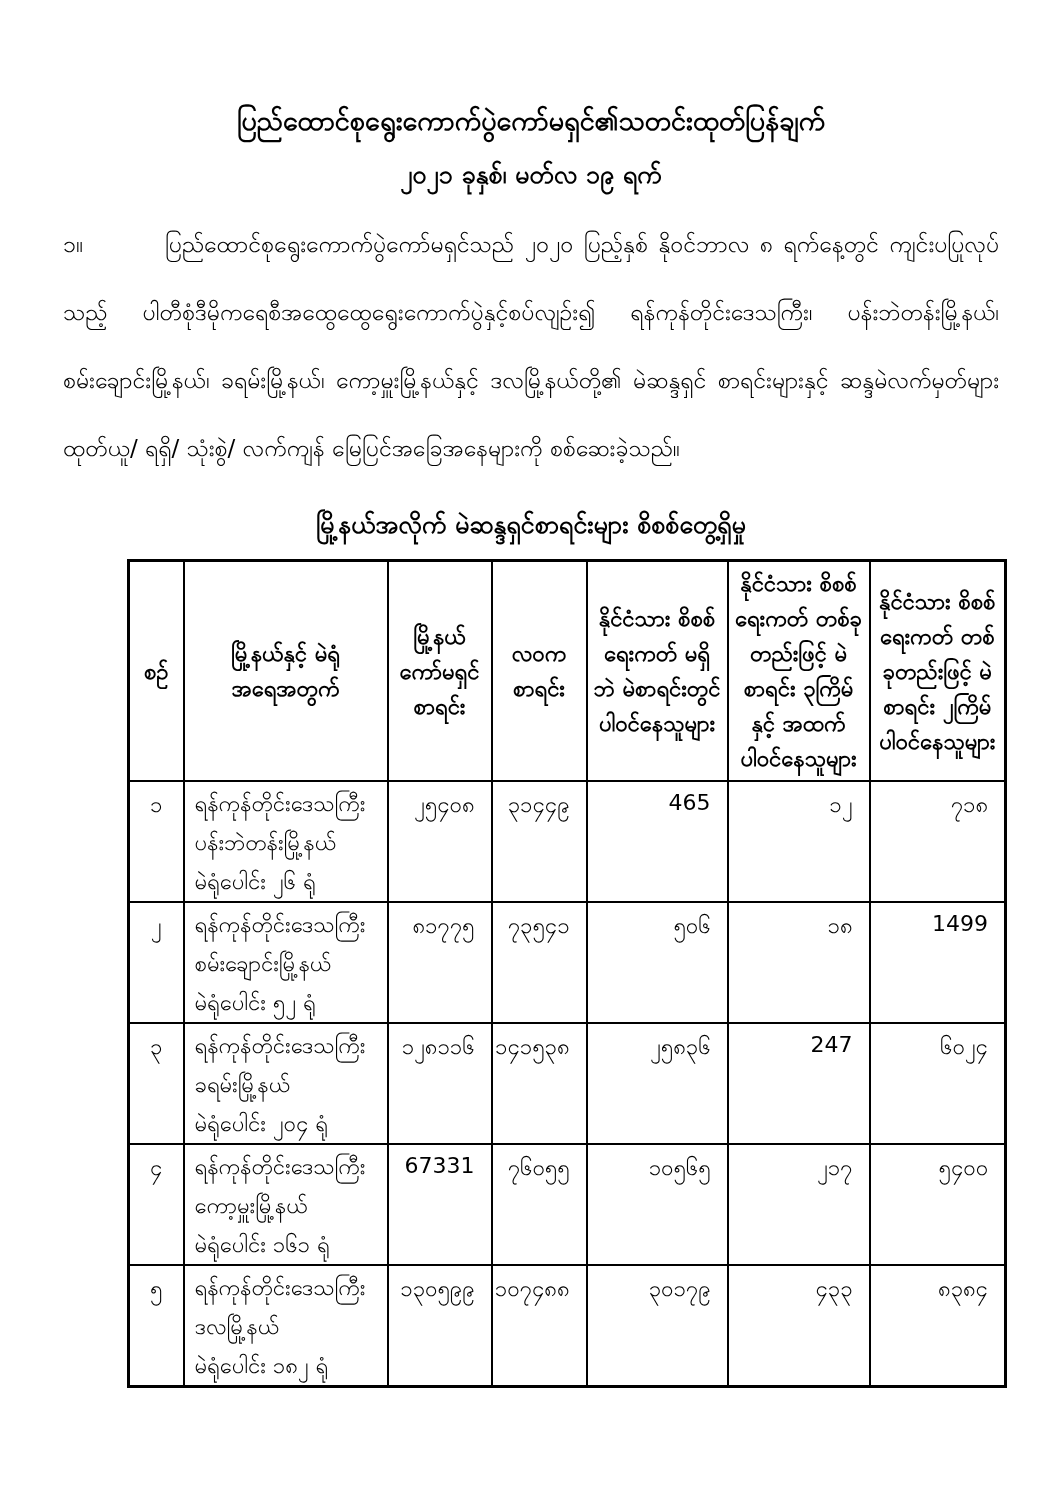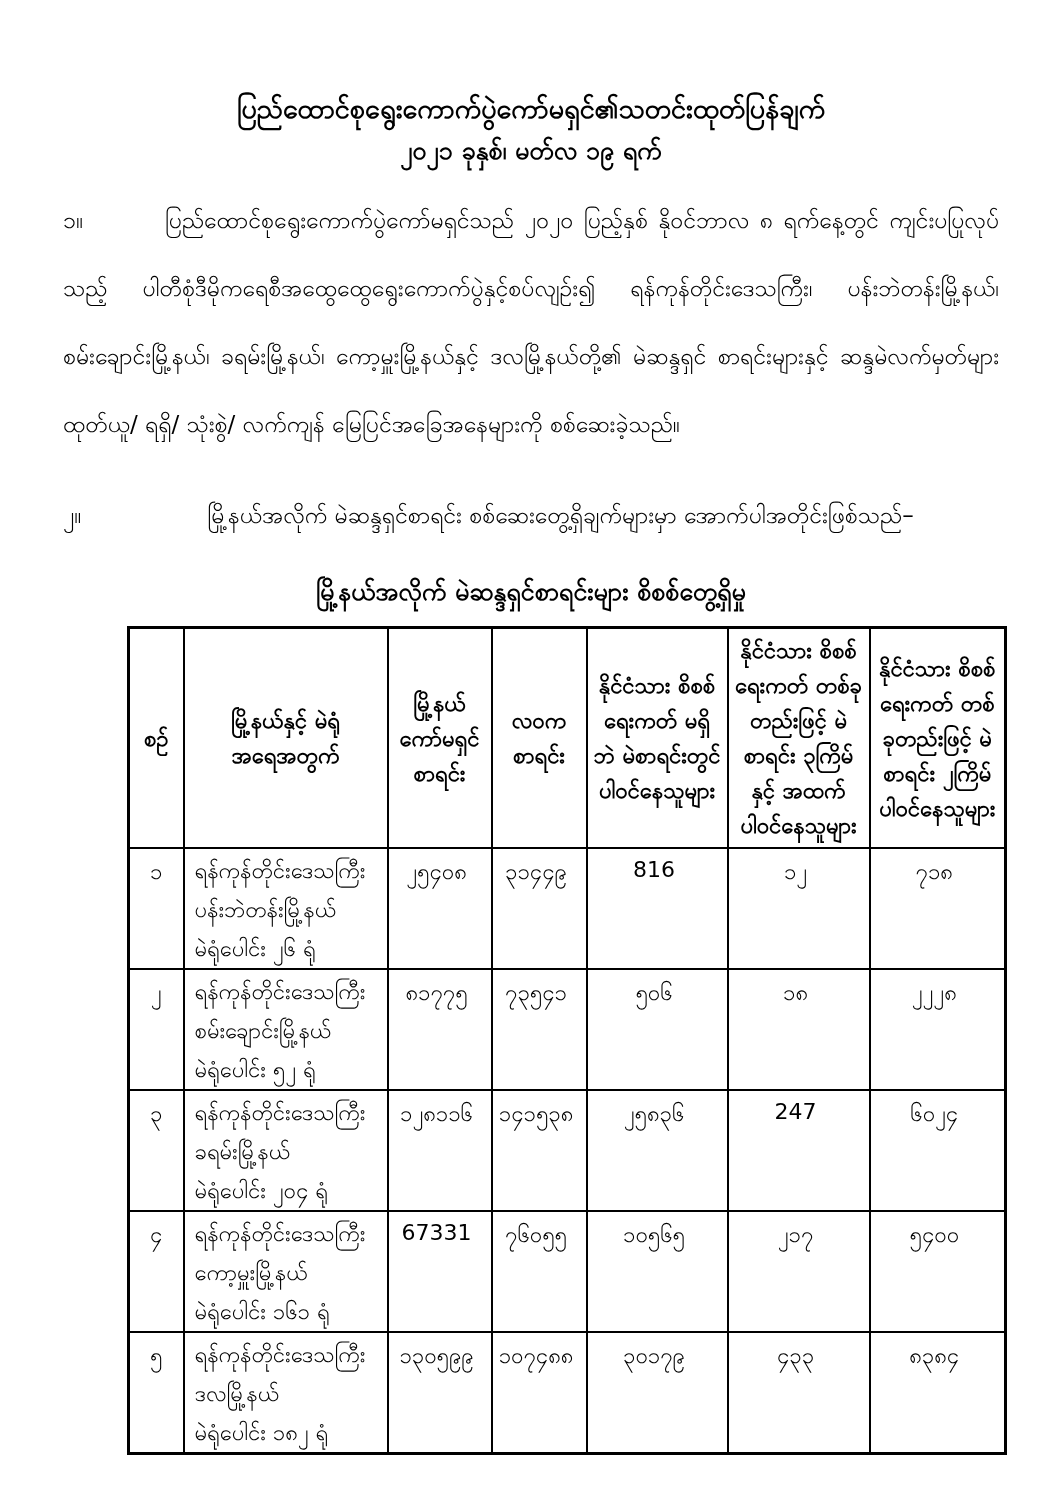--- a/index.html
+++ b/index.html
@@ -15,21 +15,21 @@
     position: relative;
   }
   .content {
     padding: 86px 62px 0 63px;
   }
   .doc-title {
     text-align: center;
     font-size: 27px;
     font-weight: bold;
     line-height: 46px;
-    margin: 0;
+    margin: 12px;
   }
   .doc-date {
     text-align: center;
     font-size: 25px;
     font-weight: bold;
     line-height: 38px;
   }
   .para {
     font-size: 23px;
     line-height: 68px;
@@ -74,37 +74,36 @@
     vertical-align: top;
     padding-top: 8px;
   }
   td.township-cell {
     text-align: left;
     vertical-align: top;
     padding: 2px 4px 0 10px;
     line-height: 39px;
   }
   td.num-cell {
-    text-align: center;
+    text-align: right;
     vertical-align: top;
-    padding: 8px 8px 0 2px;
+    padding: 8px 16px 0 2px;
   }
 </style>
 </head>
 <body>
 
 <div class="page">
   <div class="content">
 
     <h1 class="doc-title">ပြည်ထောင်စုရွေးကောက်ပွဲကော်မရှင်၏သတင်းထုတ်ပြန်ချက်</h1>
     <div class="doc-date">၂၀၂၁ ခုနှစ်၊ မတ်လ ၁၉ ရက်</div>
 
     <p class="para para1"><span class="num">၁။</span><span class="tab1"></span><span>ပြည်ထောင်စုရွေးကောက်ပွဲကော်မရှင်သည် ၂၀၂၀ ပြည့်နှစ် နိုဝင်ဘာလ ၈ ရက်နေ့တွင် ကျင်းပပြုလုပ်သည့် ပါတီစုံဒီမိုကရေစီအထွေထွေရွေးကောက်ပွဲနှင့်စပ်လျဉ်း၍ ရန်ကုန်တိုင်းဒေသကြီး၊ ပန်းဘဲတန်းမြို့နယ်၊ စမ်းချောင်းမြို့နယ်၊ ခရမ်းမြို့နယ်၊ ကော့မှူးမြို့နယ်နှင့် ဒလမြို့နယ်တို့၏ မဲဆန္ဒရှင် စာရင်းများနှင့် ဆန္ဒမဲလက်မှတ်များ ထုတ်ယူ/ ရရှိ/ သုံးစွဲ/ လက်ကျန် မြေပြင်အခြေအနေများကို စစ်ဆေးခဲ့သည်။</span></p>
 
-    <p class="para para2"><span class="num">၂။</span><span class="tab2"></span><span>မြို့နယ်အလိုက် မဲဆန္ဒရှင်စာရင်း စစ်ဆေးတွေ့ရှိချက်များမှာ အောက်ပါအတိုင်းဖြစ်သည်–</span></p>
 
     <div class="table-title">မြို့နယ်အလိုက် မဲဆန္ဒရှင်စာရင်းများ စိစစ်တွေ့ရှိမှု</div>
 
     <table class="data-table">
       <colgroup>
         <col style="width:55px">
         <col style="width:204px">
         <col style="width:104px">
         <col style="width:95px">
         <col style="width:141px">
@@ -125,36 +124,36 @@
       <tbody>
         <tr class="data-row">
           <td class="serial-cell">၁</td>
           <td class="township-cell">
             <div>ရန်ကုန်တိုင်းဒေသကြီး</div>
             <div>ပန်းဘဲတန်းမြို့နယ်</div>
             <div>မဲရုံပေါင်း ၂၆ ရုံ</div>
           </td>
           <td class="num-cell">၂၅၄၀၈</td>
           <td class="num-cell">၃၁၄၄၉</td>
-          <td class="num-cell">816</td>
+          <td class="num-cell">465</td>
           <td class="num-cell">၁၂</td>
           <td class="num-cell">၇၁၈</td>
         </tr>
         <tr class="data-row">
           <td class="serial-cell">၂</td>
           <td class="township-cell">
             <div>ရန်ကုန်တိုင်းဒေသကြီး</div>
             <div>စမ်းချောင်းမြို့နယ်</div>
             <div>မဲရုံပေါင်း ၅၂ ရုံ</div>
           </td>
           <td class="num-cell">၈၁၇၇၅</td>
           <td class="num-cell">၇၃၅၄၁</td>
           <td class="num-cell">၅၀၆</td>
           <td class="num-cell">၁၈</td>
-          <td class="num-cell">၂၂၂၈</td>
+          <td class="num-cell">1499</td>
         </tr>
         <tr class="data-row">
           <td class="serial-cell">၃</td>
           <td class="township-cell">
             <div>ရန်ကုန်တိုင်းဒေသကြီး</div>
             <div>ခရမ်းမြို့နယ်</div>
             <div>မဲရုံပေါင်း ၂၀၄ ရုံ</div>
           </td>
           <td class="num-cell">၁၂၈၁၁၆</td>
           <td class="num-cell">၁၄၁၅၃၈</td>

